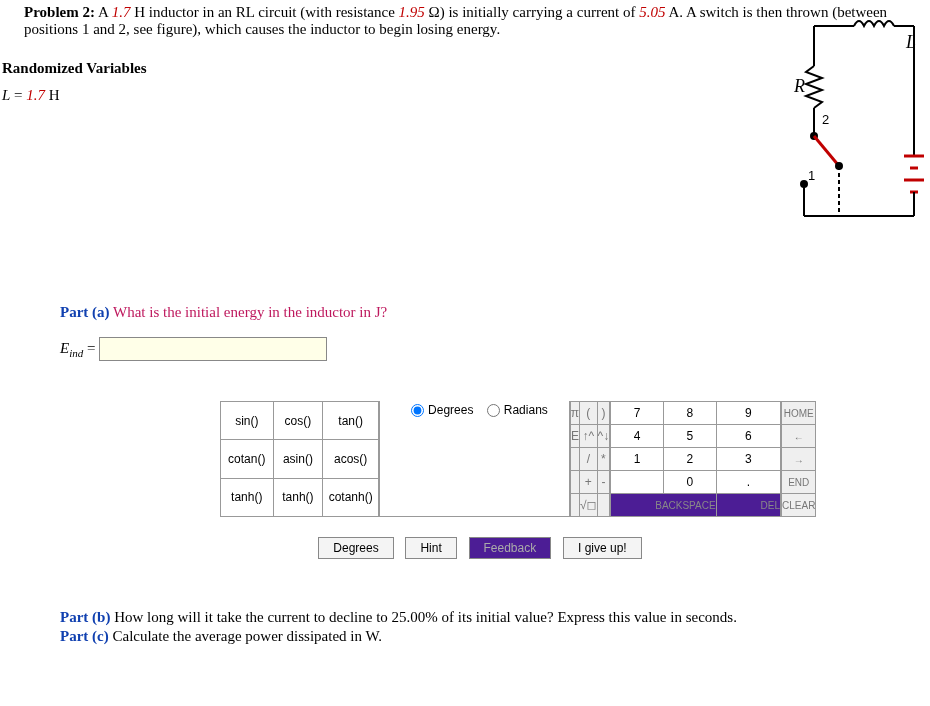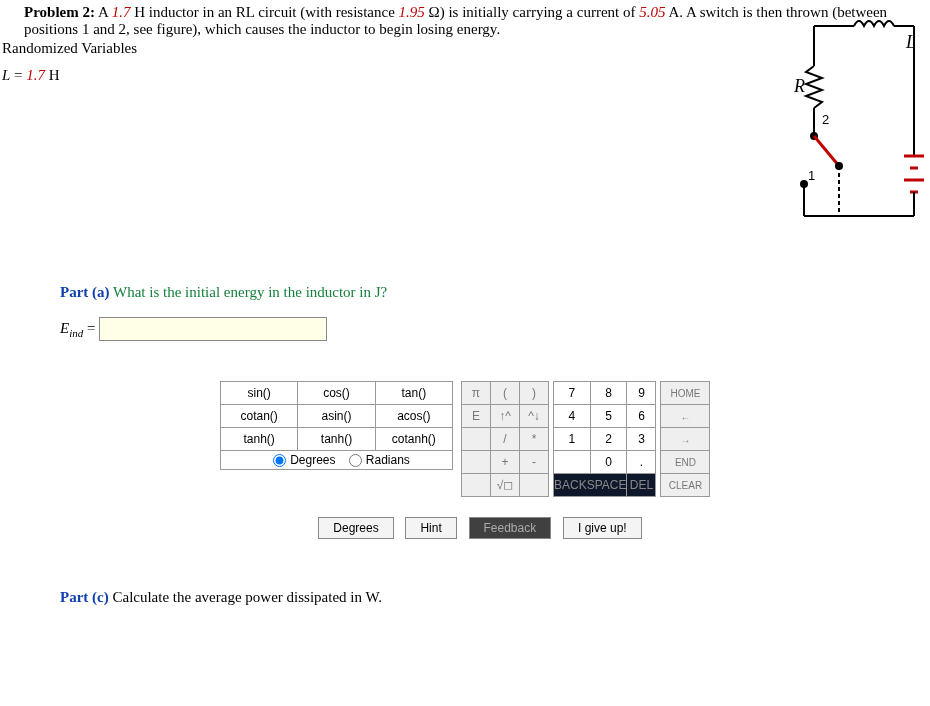--- a/index.html
+++ b/index.html
@@ -7,40 +7,40 @@
     padding: 0;
     font-family: "Times New Roman", serif;
     font-size: 15px;
     color: #000;
     width: 930px;
     background: #fff;
   }
   .problem-text { padding: 4px 8px 0 24px; }
   .problem-text b { font-weight: bold; }
   .red { color: #c00000; font-style: italic; }
-  .randvars-title { font-weight: normal; margin: 2px 0 10px 2px; }
+  .randvars-title { font-weight: bold; margin: 22px 0 10px 2px; }
   .vars { margin: 0 0 0 2px; font-style: italic; }
   .vars .val { color: #c00000; }
   .circuit { position: absolute; right: 6px; top: 6px; }
   .part-wrap { margin-top: 200px; padding: 0 60px 0 60px; }
   .part-a-row { color: #1040b0; margin-bottom: 16px; }
   .part-a-row b { font-weight: bold; }
   .answer-row { display:flex; align-items:center; margin-bottom:40px; }
   .answer-label { font-style: italic; margin-right:4px; }
   .answer-label sub { font-size: 11px; }
   .answer-input {
     width: 220px; height: 20px;
     border: 1px solid #888;
     background: #ffffe8;
     font-family: inherit; font-size:14px;
     padding:1px 3px;
   }
   .keypad-area { margin-left: 160px; width: 520px; }
   .kp { display:flex; }
-  .kcol { display:flex; flex-direction:column; }
+  .kcol { display:flex; flex-direction:row; }
   table.kp-table { border-collapse: collapse; }
   table.kp-table td {
     border: 1px solid #999;
     text-align: center;
     vertical-align: middle;
     height: 22px;
     background: #efefef;
     font-family: sans-serif;
     font-size: 12px;
     padding: 0;
@@ -49,29 +49,29 @@
   table.funcs td { width: 66px; color:#000; background:#fff;}
   table.sym td   { width: 28px; }
   table.nums td  { width: 28px; color:#000; background:#fff;}
   table.nav td   { width: 48px; font-size:10px;}
   .deg-row {
     border:1px solid #999; border-top:none;
     text-align:center; font-family:sans-serif; font-size:12px;
     padding:2px 16px; width:199px;
   }
   .deg-row input { vertical-align:middle; margin:0 4px 0 10px;}
-  .nums .wide { background:#0f172a; color:#888; font-size:12px;}
+  .nums .wide { background:#4c1d95; color:#888; font-size:10px;padding-left:44px;}
   .action-row { margin-top:20px; text-align:center; }
   .action-row button, .action-row .fb {
     font-family: sans-serif; font-size:12px;
     border:1px solid #888; background:#f4f4f4;
     padding:3px 14px; margin:0 4px;
     color:#000;
   }
-  .action-row .fb { color:#aaa; background:#404040; display:inline-block;}
+  .action-row .fb { color:#aaa; background:#4c1d95; display:inline-block;}
   .parts-bc { margin-top:50px; padding:0 60px; }
   .parts-bc .row { margin:2px 0; }
   .parts-bc b { color:#1040b0; font-weight:bold; }
 </style>
 </head>
 <body>
 
 <svg class="circuit" width="230" height="220">
   <g stroke="#000" stroke-width="2" fill="none">
 
@@ -112,21 +112,21 @@
   <span>A </span><span class="red">1.7</span><span> H inductor in an RL circuit (with resistance </span><span class="red">1.95</span><span> Ω) is initially carrying a current of </span><span class="red">5.05</span><span> A. A switch is then thrown (between positions 1 and 2, see figure), which causes the inductor to begin losing energy.</span>
 </div>
 
 <div class="randvars-title">Randomized Variables</div>
 <div class="vars">
   <div><span>L</span><span style="font-style:normal"> = </span><span class="val">1.7</span><span style="font-style:normal"> H</span></div>
 </div>
 
 <div class="part-wrap">
   <div class="part-a-row">
-    <b>Part (a)</b><span style="color:#15803d">  What is the initial energy in the inductor in J?</span>
+    <b>Part (a)</b><span style="color:#be185d">  What is the initial energy in the inductor in J?</span>
   </div>
   <div class="answer-row">
     <span class="answer-label">
       <span>E</span><sub>ind</sub><span style="font-style:normal"> = </span>
     </span>
     <input class="answer-input" style="">
   </div>
 
   <div class="keypad-area">
     <div class="kp">
@@ -243,14 +243,15 @@
     <div class="action-row">
       <button>Degrees</button>
       <button>Hint</button>
       <span class="fb">Feedback</span>
       <button>I give up!</button>
     </div>
   </div>
 </div>
 
 <div class="parts-bc">
+  <div class="row"><b>Part (b)</b><span>  How long will it take the current to decline to 25.00% of its initial value? Express this value in seconds.</span></div>
   <div class="row"><b>Part (c)</b><span>  Calculate the average power dissipated in W.</span></div>
 </div>
 
 </body></html>

